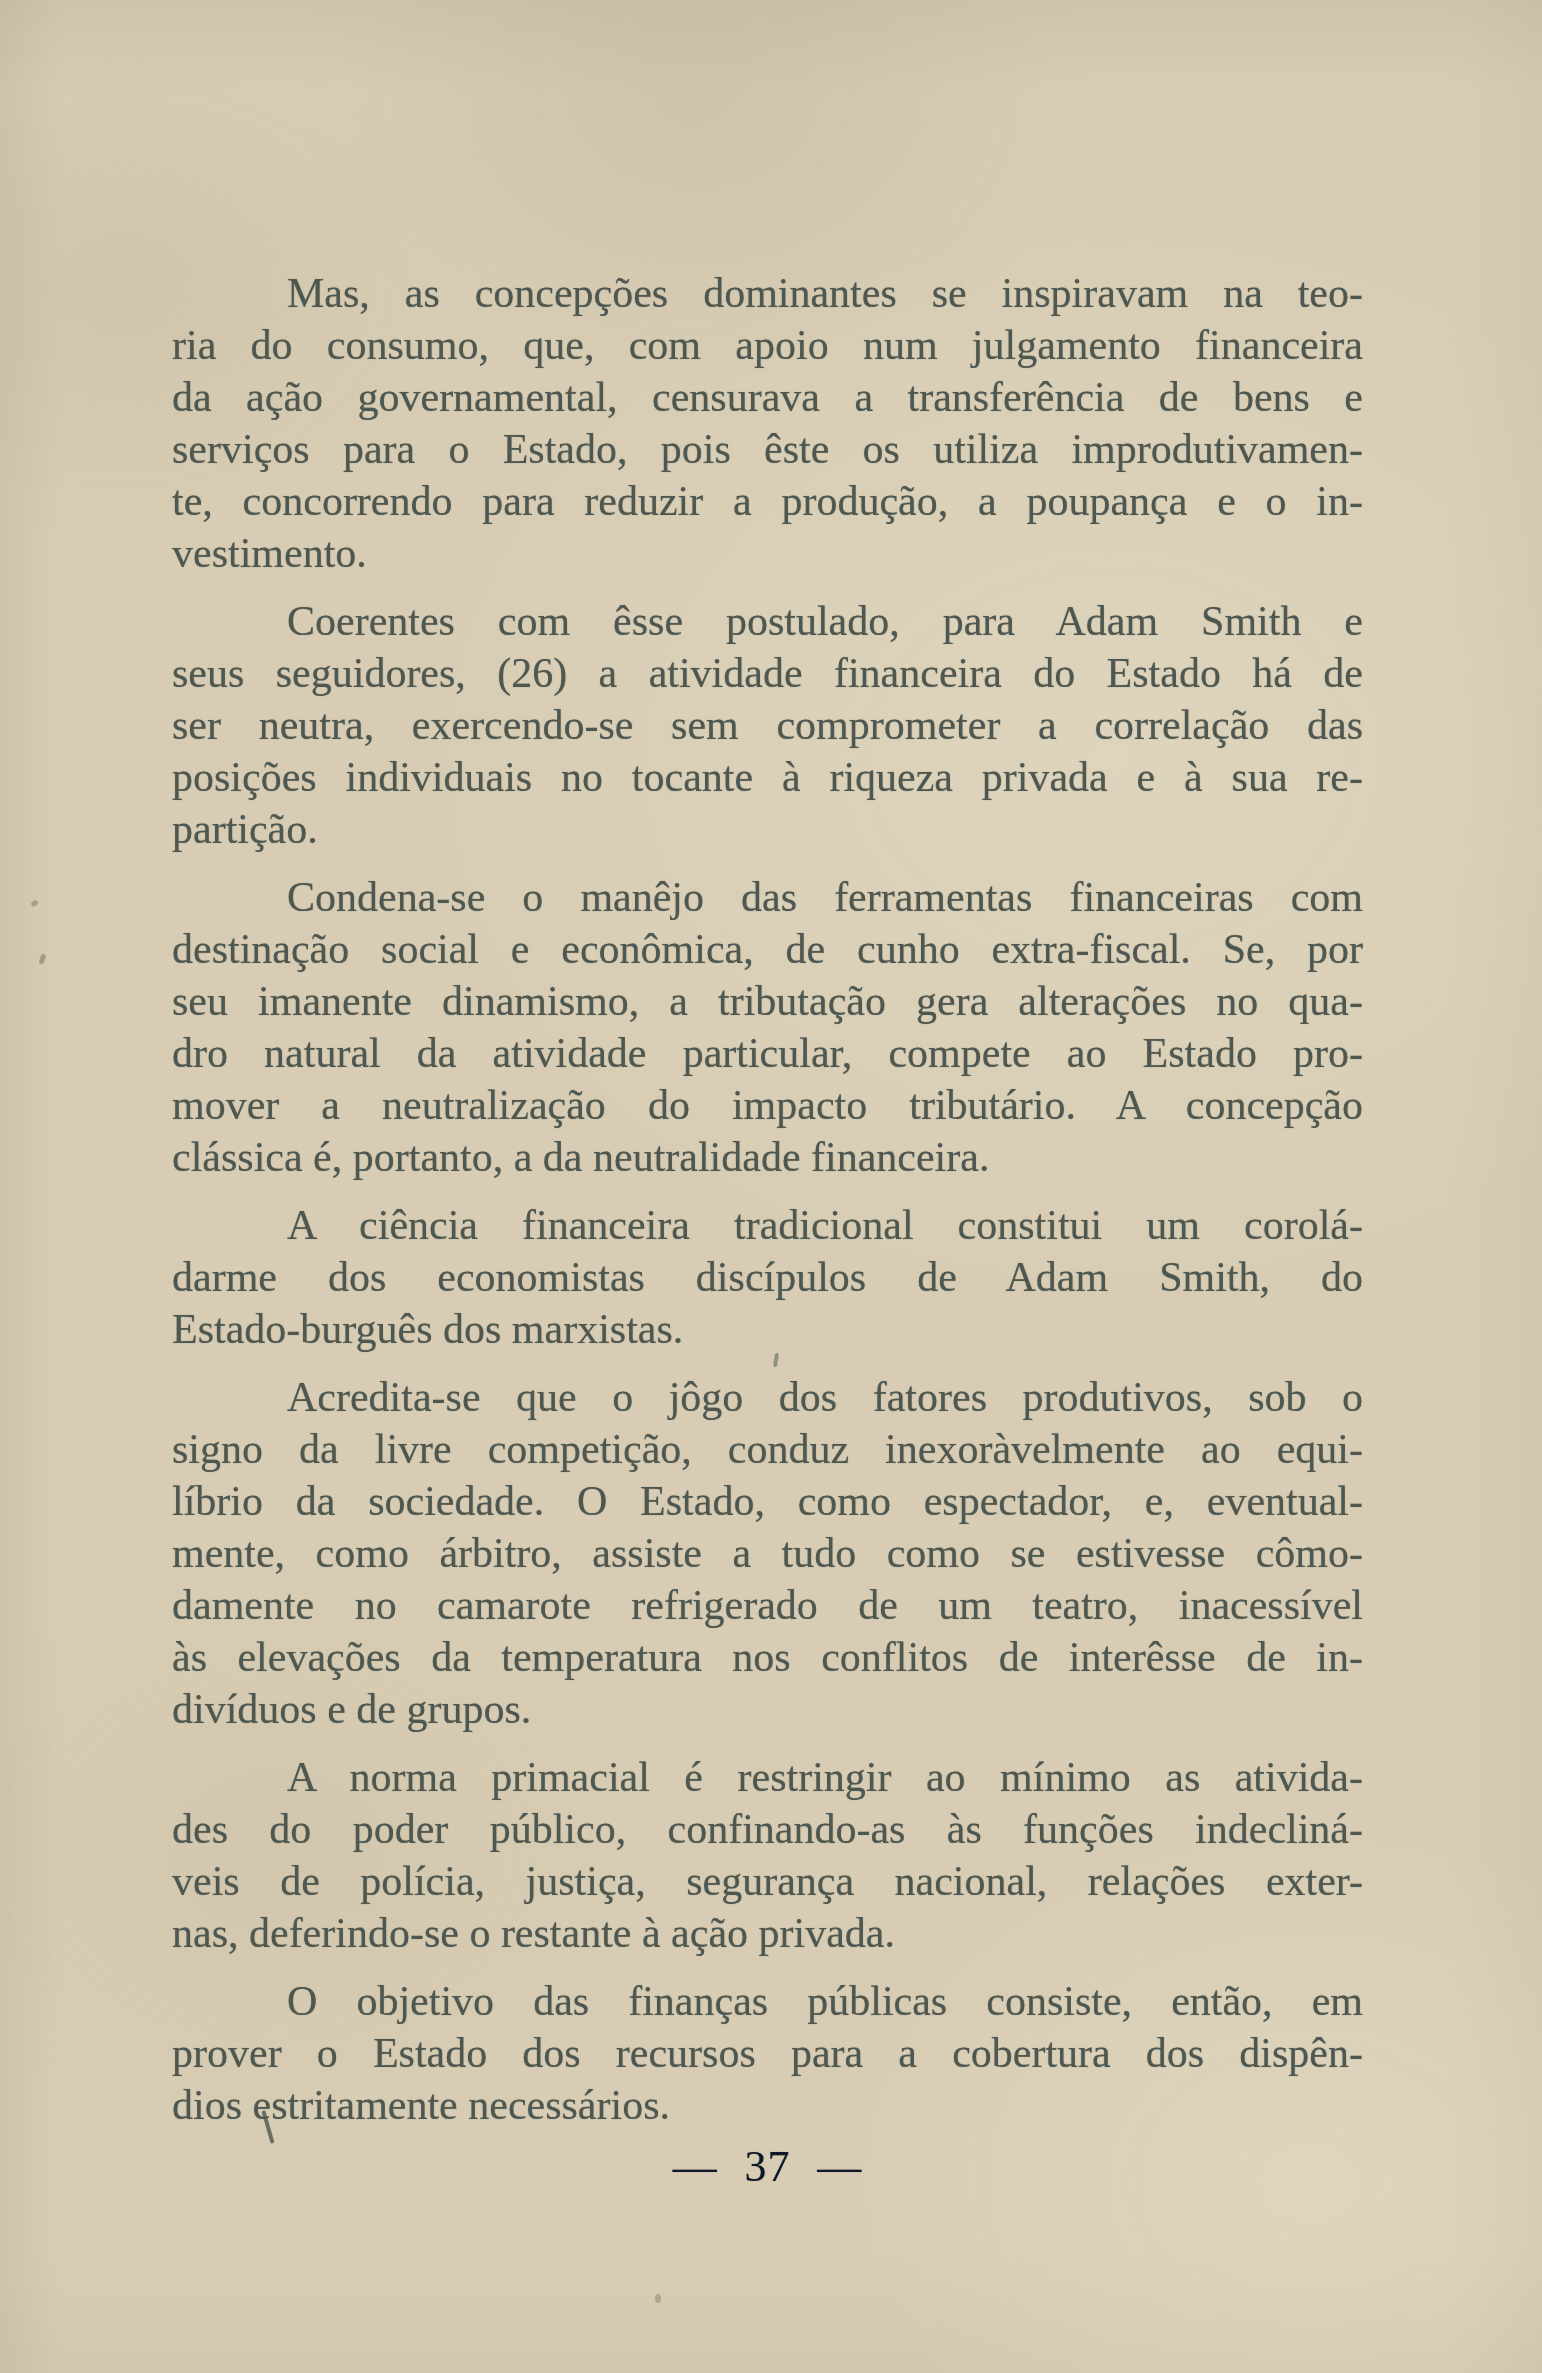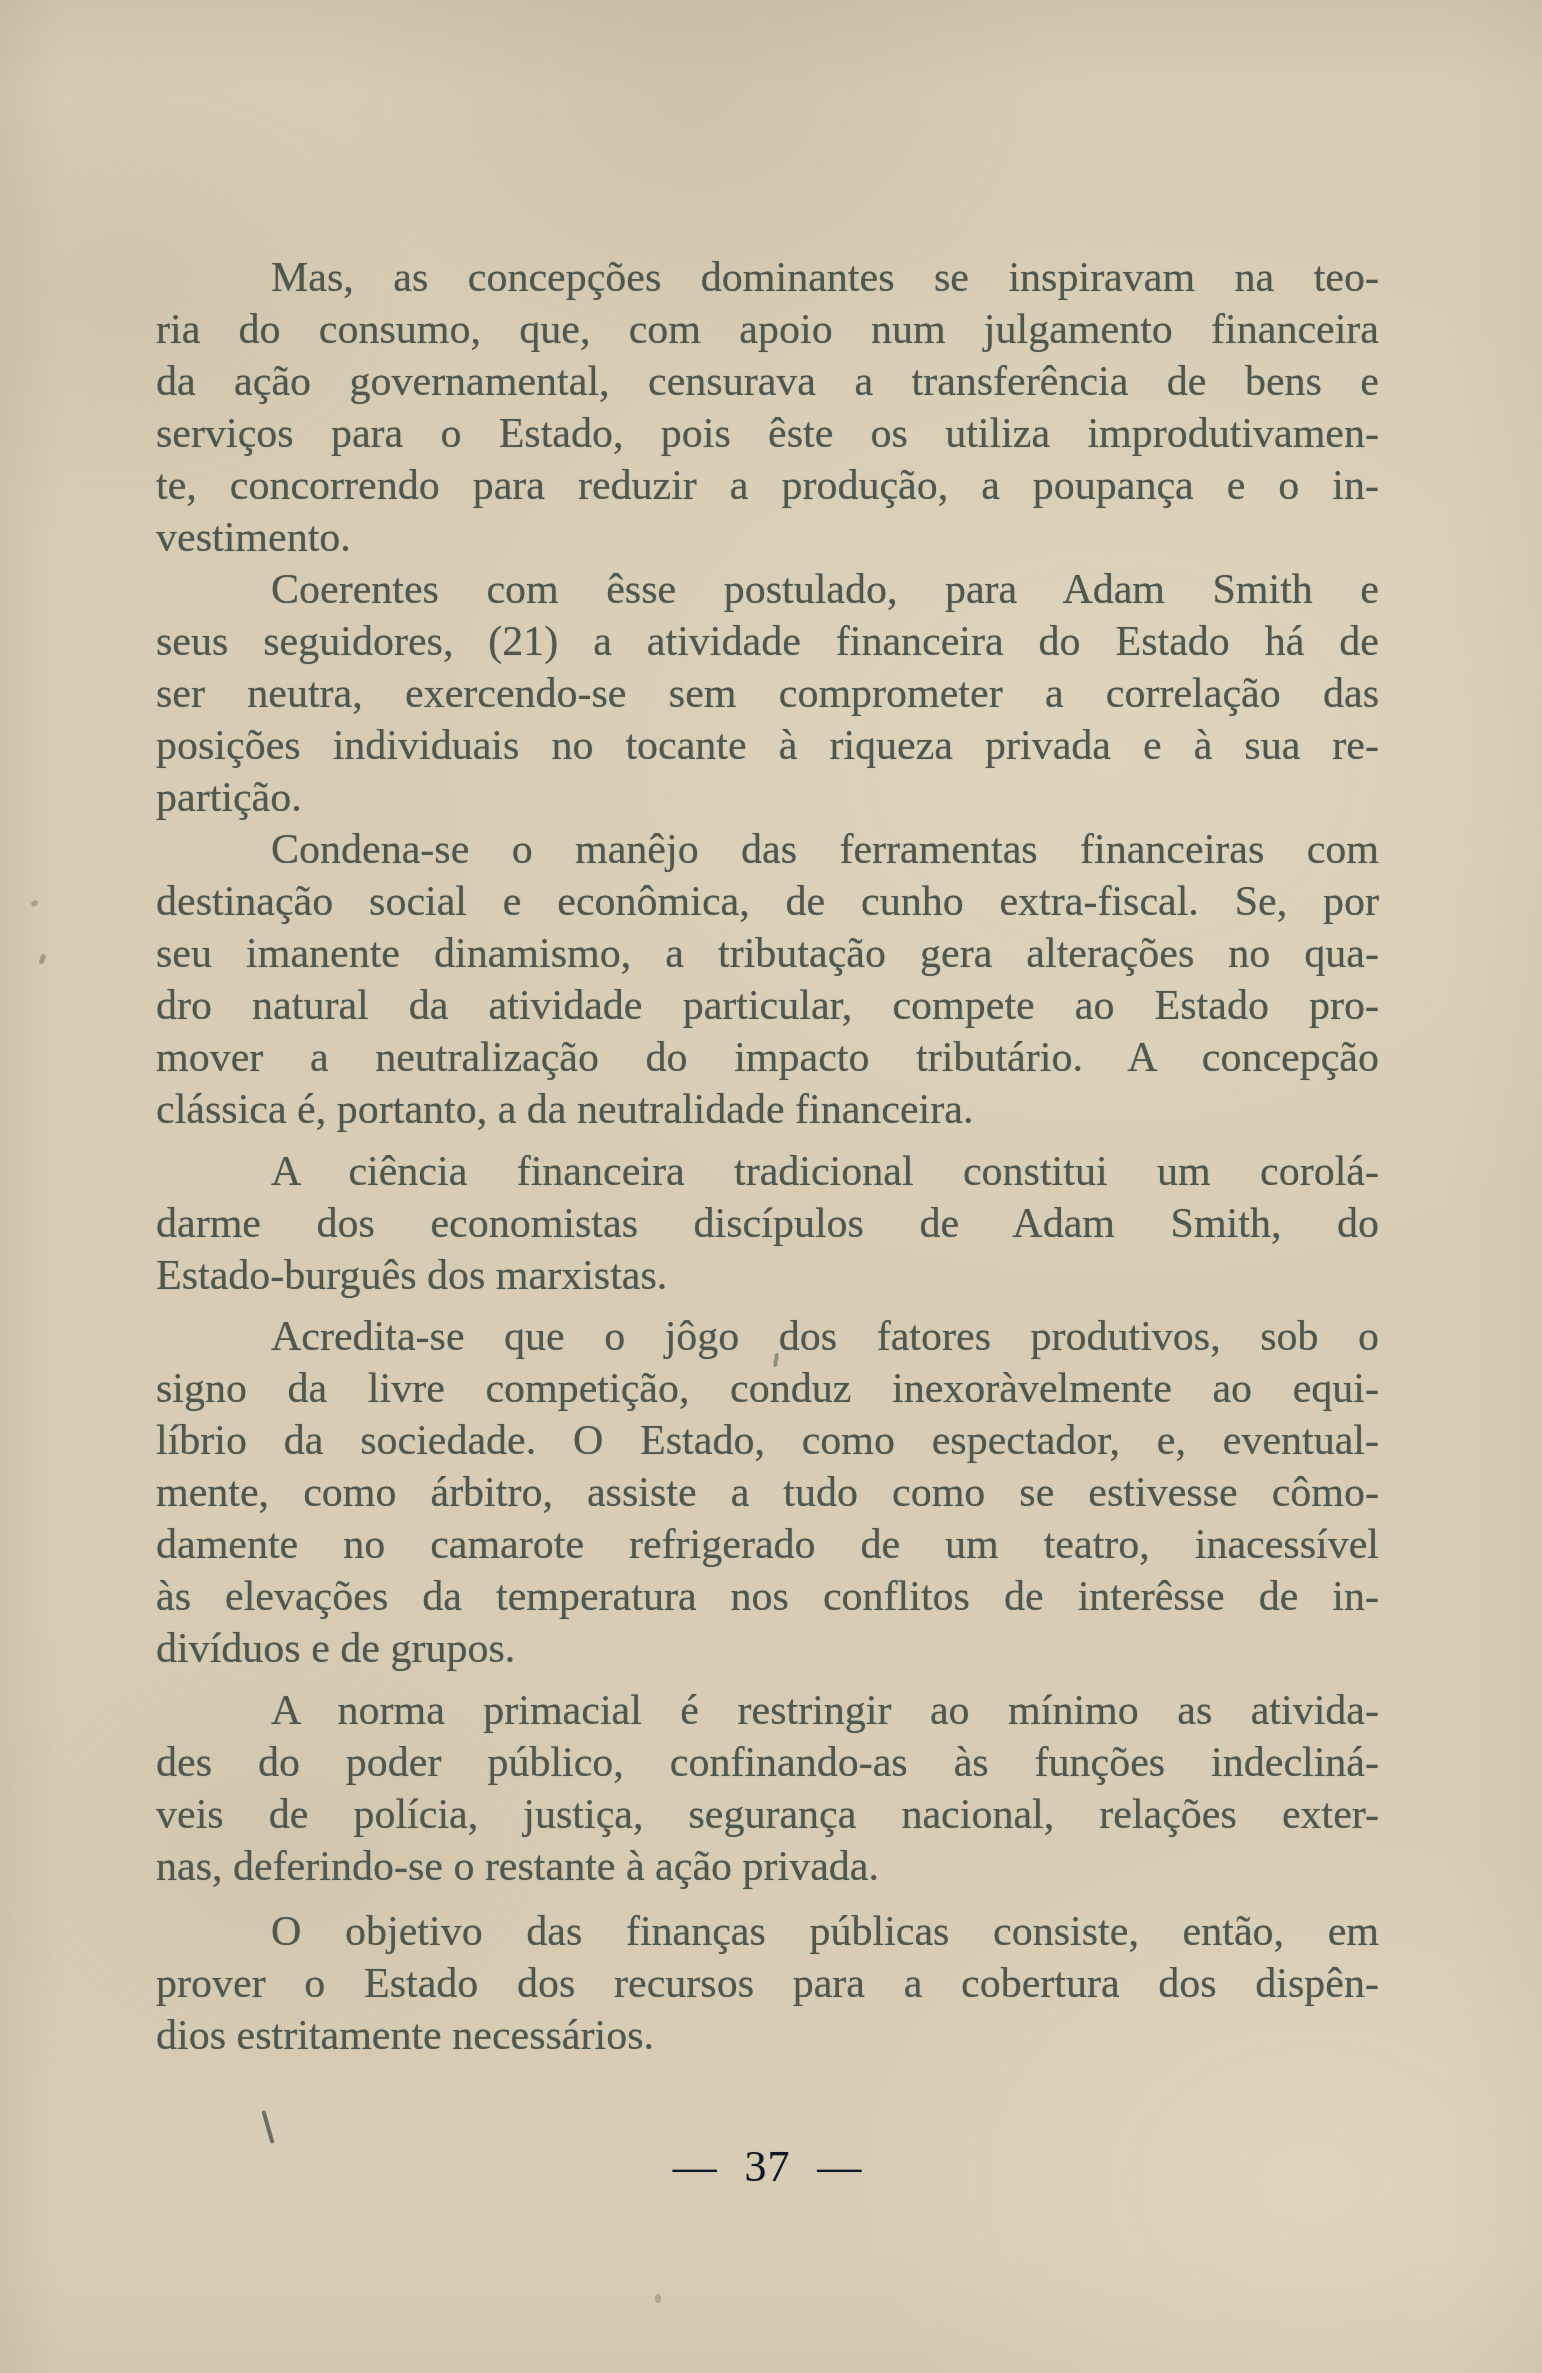--- a/index.html
+++ b/index.html
@@ -17,21 +17,21 @@
       linear-gradient(180deg, rgba(138,126,100,.12), rgba(138,126,100,0) 4%),
       linear-gradient(0deg, rgba(146,134,108,.07), rgba(146,134,108,0) 5%);
     font-family:"Liberation Serif","DejaVu Serif",serif;
   }
   .page{position:absolute;inset:0;}
   #text-block{
     position:absolute;left:156px;top:251px;width:1223px;
     color:#4e5750;font-size:42px;
     text-shadow:0 0 1.1px rgba(70,80,73,.55);
   }
-  .para{margin:0;}
+  .para{margin:16px;}
   .para:nth-child(4),.para:nth-child(5),.para:nth-child(6){margin-top:9.5px;}
   .para:nth-child(7){margin-top:13.2px;}
   .line{
     height:52px;line-height:52px;
     text-align:justify;text-align-last:justify;
     white-space:normal;
   }
   .line.first{text-indent:115px;}
   .line.last{text-align-last:left;}
   #page-number{
@@ -59,21 +59,21 @@
       <div class="para">
         <div class="line first">Mas, as concepções dominantes se inspiravam na teo-</div>
         <div class="line">ria do consumo, que, com apoio num julgamento financeira</div>
         <div class="line">da ação governamental, censurava a transferência de bens e</div>
         <div class="line">serviços para o Estado, pois êste os utiliza improdutivamen-</div>
         <div class="line">te, concorrendo para reduzir a produção, a poupança e o in-</div>
         <div class="line last">vestimento.</div>
       </div>
       <div class="para">
         <div class="line first">Coerentes com êsse postulado, para Adam Smith e</div>
-        <div class="line">seus seguidores, (21) a atividade financeira do Estado há de</div>
+        <div class="line">seus seguidores, (26) a atividade financeira do Estado há de</div>
         <div class="line">ser neutra, exercendo-se sem comprometer a correlação das</div>
         <div class="line">posições individuais no tocante à riqueza privada e à sua re-</div>
         <div class="line last">partição.</div>
       </div>
       <div class="para">
         <div class="line first">Condena-se o manêjo das ferramentas financeiras com</div>
         <div class="line">destinação social e econômica, de cunho extra-fiscal. Se, por</div>
         <div class="line">seu imanente dinamismo, a tributação gera alterações no qua-</div>
         <div class="line">dro natural da atividade particular, compete ao Estado pro-</div>
         <div class="line">mover a neutralização do impacto tributário. A concepção</div>

